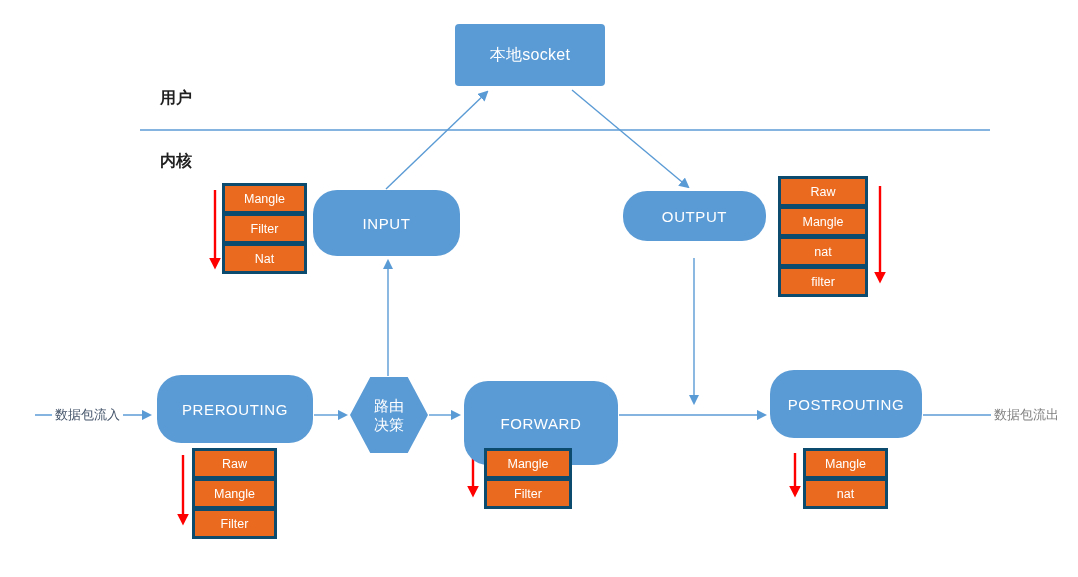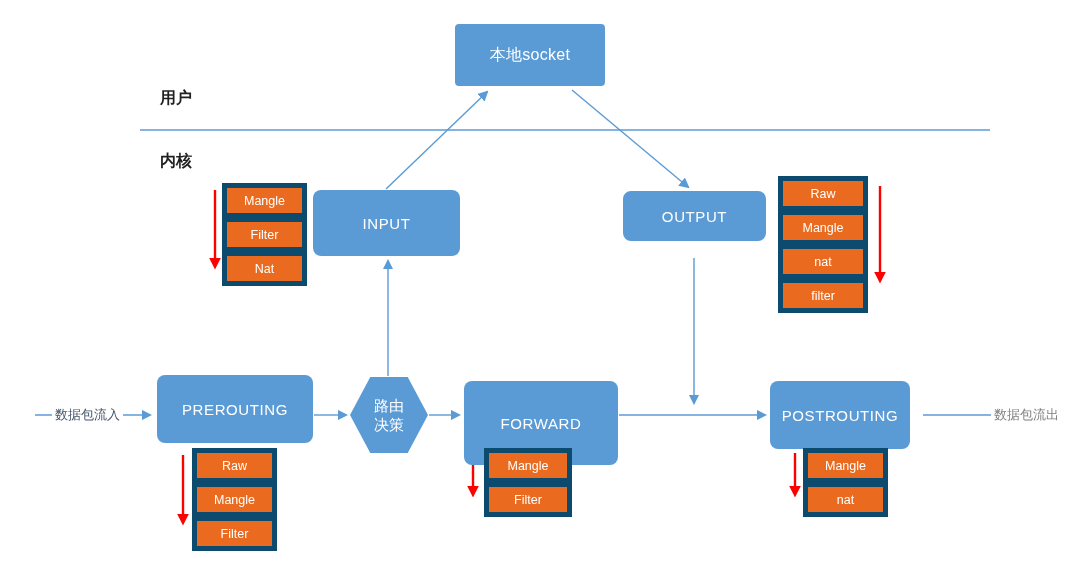--- a/index.html
+++ b/index.html
@@ -10,33 +10,33 @@
   .canvas{
     position:relative;width:1078px;height:577px;background:#fff;
     font-family:"Liberation Sans","DejaVu Sans",sans-serif;overflow:hidden;
   }
   .svg-layer{position:absolute;left:0;top:0;width:1078px;height:577px;}
   .blue-line{stroke:var(--blue);stroke-width:1.4;fill:none;}
   .red-line{stroke:var(--red);stroke-width:2.4;fill:none;}
   .box{
     position:absolute;background:var(--blue);color:#fff;
     display:flex;align-items:center;justify-content:center;
-    border-radius:8px;font-size:15px;letter-spacing:.6px;
+    border-radius:24px;font-size:15px;letter-spacing:.6px;
   }
   .socket{border-radius:4px;font-size:16px;letter-spacing:.3px;}
   .hex{
     position:absolute;background:var(--blue);color:#fff;
     clip-path:polygon(26% 0,74% 0,100% 50%,74% 100%,26% 100%,0 50%);
     display:flex;flex-direction:column;align-items:center;justify-content:center;
     font-size:15px;line-height:1.3;text-align:left;
   }
   .zone-label{position:absolute;font-weight:bold;color:#1f1f1f;font-size:16px;}
   .otable{position:absolute;display:flex;flex-direction:column;}
   .otable .cell{
-    background:var(--orange);color:#fff;border:5px solid #0c4a6e;
+    background:var(--orange);color:#fff;border:3px solid #0c4a6e;
     height:25px;display:flex;align-items:center;justify-content:center;
     font-size:12.5px;margin-top:-1px;
   }
   .otable .cell:first-child{margin-top:0;}
   .flow-text{
     position:absolute;font-size:13px;font-weight:normal;background:#fff;
     padding:0 3px;white-space:nowrap;
   }
   .flow-in{color:var(--text_in);}
   .flow-out{color:var(--text_out);}
@@ -77,21 +77,21 @@
   </svg>
 
   <div class="zone-label" style="left:160px;top:88px">用户</div>
   <div class="zone-label" style="left:160px;top:151px">内核</div>
 
   <div class="box socket" style="left:455px;top:24px;width:150px;height:62px">本地socket</div>
   <div class="box" style="left:313px;top:190px;width:147px;height:66px">INPUT</div>
   <div class="box" style="left:623px;top:191px;width:143px;height:50px">OUTPUT</div>
   <div class="box" style="left:157px;top:375px;width:156px;height:68px">PREROUTING</div>
   <div class="box" style="left:464px;top:381px;width:154px;height:84px">FORWARD</div>
-  <div class="box" style="left:770px;top:381px;width:140px;height:68px">POSTROUTING</div>
+  <div class="box" style="left:770px;top:370px;width:152px;height:68px">POSTROUTING</div>
 
   <div class="hex" style="left:350px;top:377px;width:78px;height:76px">
     <span>路由</span>
     <span>决策</span>
   </div>
 
   <div class="otable" style="left:222px;top:183px;width:85px">
     <div class="cell">Mangle</div>
     <div class="cell">Filter</div>
     <div class="cell">Nat</div>

